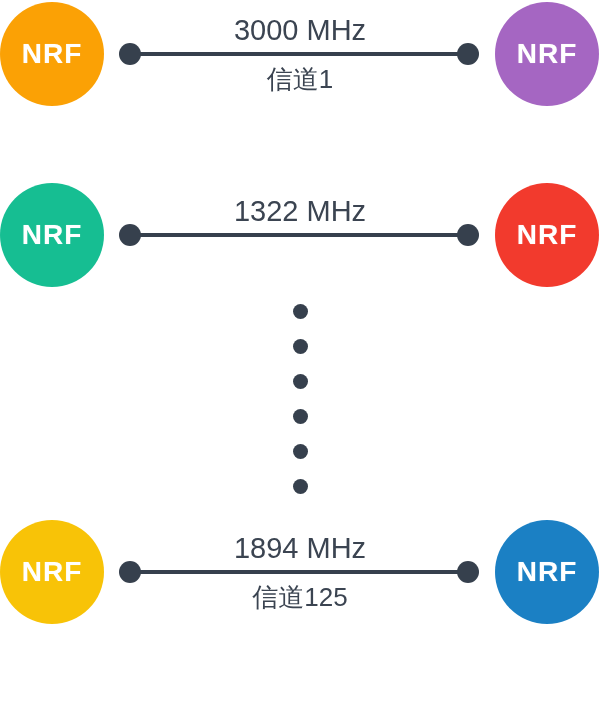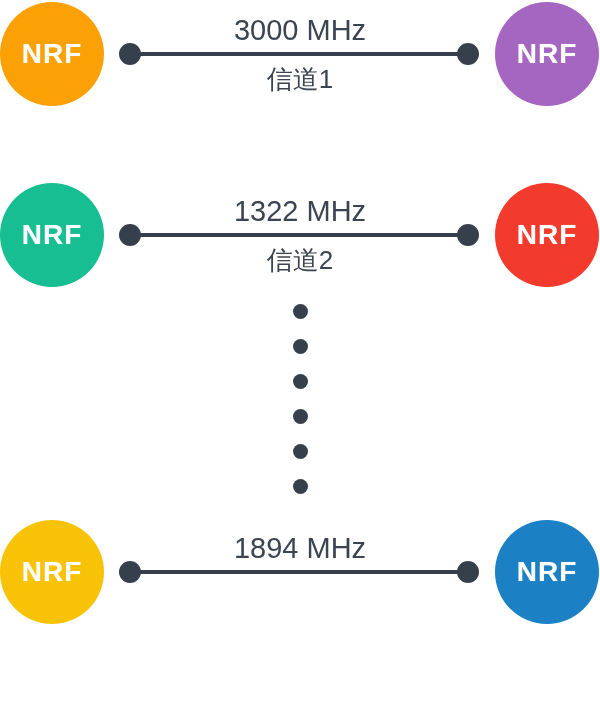--- a/index.html
+++ b/index.html
@@ -115,35 +115,35 @@
     <div class="channel-label">信道1</div>
     <div class="node right" style="background-color: rgb(165, 102, 194);">NRF</div>
   </div>
 
   <div class="row" style="top:181px;">
     <div class="node left" style="background-color: rgb(22, 190, 146);">NRF</div>
     <div class="freq-label">1322 MHz</div>
     <div class="link-line" style="background-color: rgb(54, 64, 77);"></div>
     <div class="endpoint left" style="background-color: rgb(54, 64, 77);"></div>
     <div class="endpoint right" style="background-color: rgb(54, 64, 77);"></div>
-    <div class="channel-label">信道2</div>
     <div class="node right" style="background-color: rgb(242, 58, 45);">NRF</div>
   </div>
 
   <div class="v-ellipsis">
       <span class="vdot" style="background-color: rgb(54, 64, 77);"></span>
       <span class="vdot" style="background-color: rgb(54, 64, 77);"></span>
       <span class="vdot" style="background-color: rgb(54, 64, 77);"></span>
       <span class="vdot" style="background-color: rgb(54, 64, 77);"></span>
       <span class="vdot" style="background-color: rgb(54, 64, 77);"></span>
       <span class="vdot" style="background-color: rgb(54, 64, 77);"></span>
     </div>
 
   <div class="row" style="top:518px;">
     <div class="node left" style="background-color: rgb(248, 195, 7);">NRF</div>
     <div class="freq-label">1894 MHz</div>
     <div class="link-line" style="background-color: rgb(54, 64, 77);"></div>
     <div class="endpoint left" style="background-color: rgb(54, 64, 77);"></div>
     <div class="endpoint right" style="background-color: rgb(54, 64, 77);"></div>
+    <div class="channel-label">信道125</div>
     <div class="node right" style="background-color: rgb(27, 128, 196);">NRF</div>
   </div>
 
 </div>
 
 </body></html>

